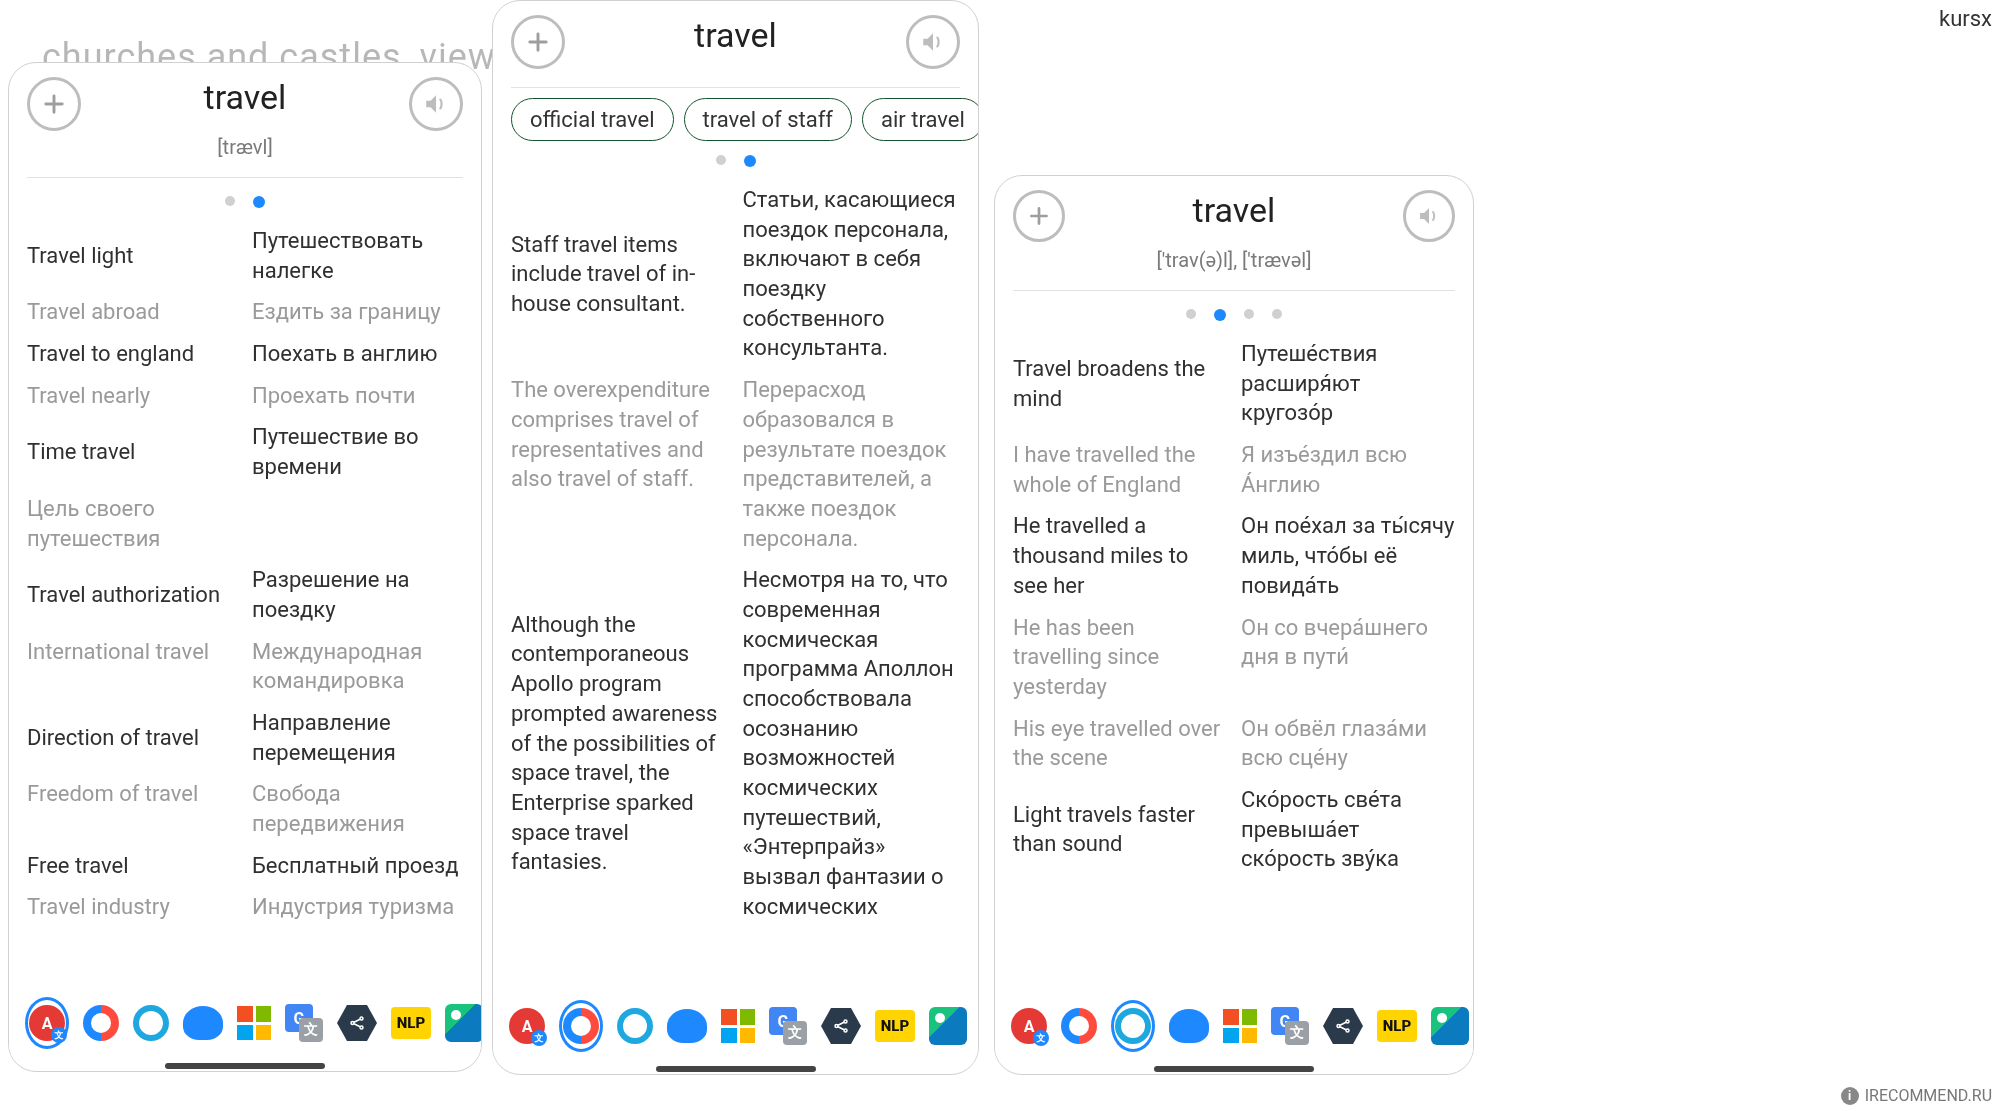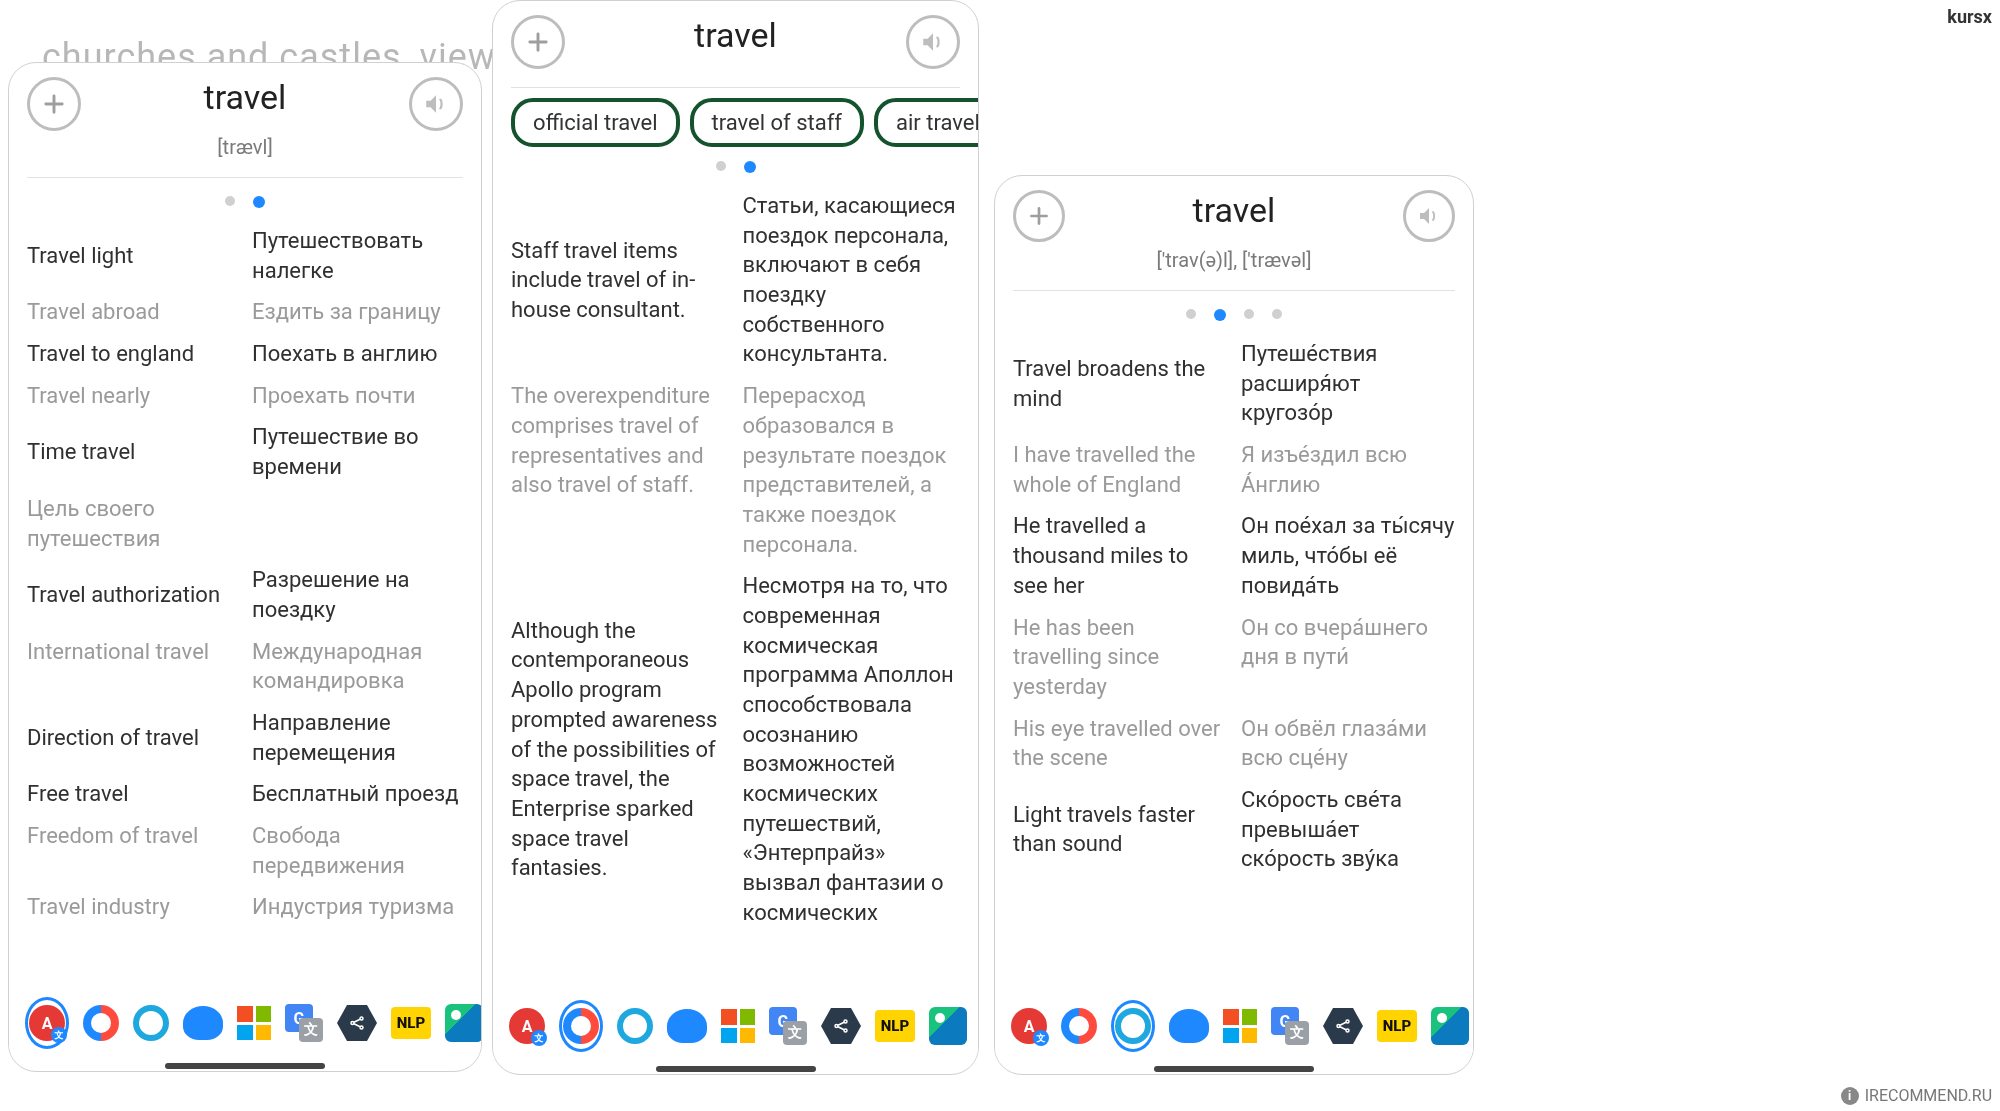--- a/index.html
+++ b/index.html
@@ -4,21 +4,21 @@
 <style>
   * { box-sizing: border-box; margin: 0; padding: 0; }
   body {
     font-family: -apple-system, BlinkMacSystemFont, "Segoe UI", Roboto, Arial, sans-serif;
     background: #fff;
     width: 2000px;
     height: 1111px;
     position: relative;
     overflow: hidden;
   }
-  .watermark-top { position: absolute; top: 6px; right: 8px; font-size: 18px; color:#333; font-weight:700;}
+  .watermark-top { position: absolute; top: 6px; right: 8px; font-size: 22px; color:#333; font-weight:400;}
   .watermark-bottom { position:absolute; bottom:6px; right:8px; font-size:16px; color:#777; display:flex; align-items:center; gap:6px;}
   .watermark-bottom .i {width:18px;height:18px;border-radius:50%;background:#888;color:#fff;display:flex;align-items:center;justify-content:center;font-size:12px;font-weight:bold;}
   .bg-text1 { position:absolute; top:36px; left:42px; font-size:36px; color:#333; letter-spacing:1px;}
   .panel {
     position: absolute;
     background: #fff;
     border: 1px solid #d0d0d0;
     border-radius: 28px;
     overflow: hidden;
     display: flex;
@@ -39,21 +39,21 @@
     color:#9e9e9e;
     cursor:pointer;
   }
   .circle-btn.small { width:52px; height:52px; }
   .title-block { text-align:center; flex:1; }
   .title { font-size: 34px; color:#222; font-weight:400;}
   .ipa { font-size: 20px; color:#7a7a7a; margin-top:18px;}
   .divider { height:1px; background:#e2e2e2; margin: 6px 18px 10px 18px;}
   .chips { display:flex; gap:10px; padding: 0 18px 6px 18px; overflow:hidden; white-space:nowrap;}
   .chip {
-    border:4px solid #14532d; border-radius: 22px;
+    border:1px solid #14532d; border-radius: 22px;
     padding: 8px 18px; font-size:22px; color:#333; background:#fff;
     cursor:pointer; flex:0 0 auto;
   }
   .dots { display:flex; gap:18px; justify-content:center; padding: 8px 0 12px 0;}
   .dot { width:10px; height:10px; border-radius:50%; background:#d0d0d0;}
   .dot.active { background:#1e88ff; width:12px; height:12px;}
   .list { flex:1; overflow:hidden; padding: 0 18px;}
   .row { display:flex; gap:14px; padding: 6px 0; }
   .row.muted { color:#9a9a9a; }
   .row .left, .row .right { width:50%; font-size:22px; line-height:1.35;}
@@ -160,27 +160,27 @@
         <div class="right">Разрешение на поездку</div>
       </div>
       <div class="row muted">
         <div class="left">International travel</div>
         <div class="right">Международная командировка</div>
       </div>
       <div class="row">
         <div class="left">Direction of travel</div>
         <div class="right">Направление перемещения</div>
       </div>
+      <div class="row muted">
+        <div class="left">Freedom of travel</div>
+        <div class="right">Свобода передвижения</div>
+      </div>
       <div class="row">
         <div class="left">Free travel</div>
         <div class="right">Бесплатный проезд</div>
-      </div>
-      <div class="row muted">
-        <div class="left">Freedom of travel</div>
-        <div class="right">Свобода передвижения</div>
       </div>
       <div class="row muted">
         <div class="left">Travel industry</div>
         <div class="right">Индустрия туризма</div>
       </div>
     </div>
   <div class="dock" id="dock1">
       <div class="dock-item selected">
         <div class="redA" style="position:relative">A<span class="sm">文</span></div>
       </div>

